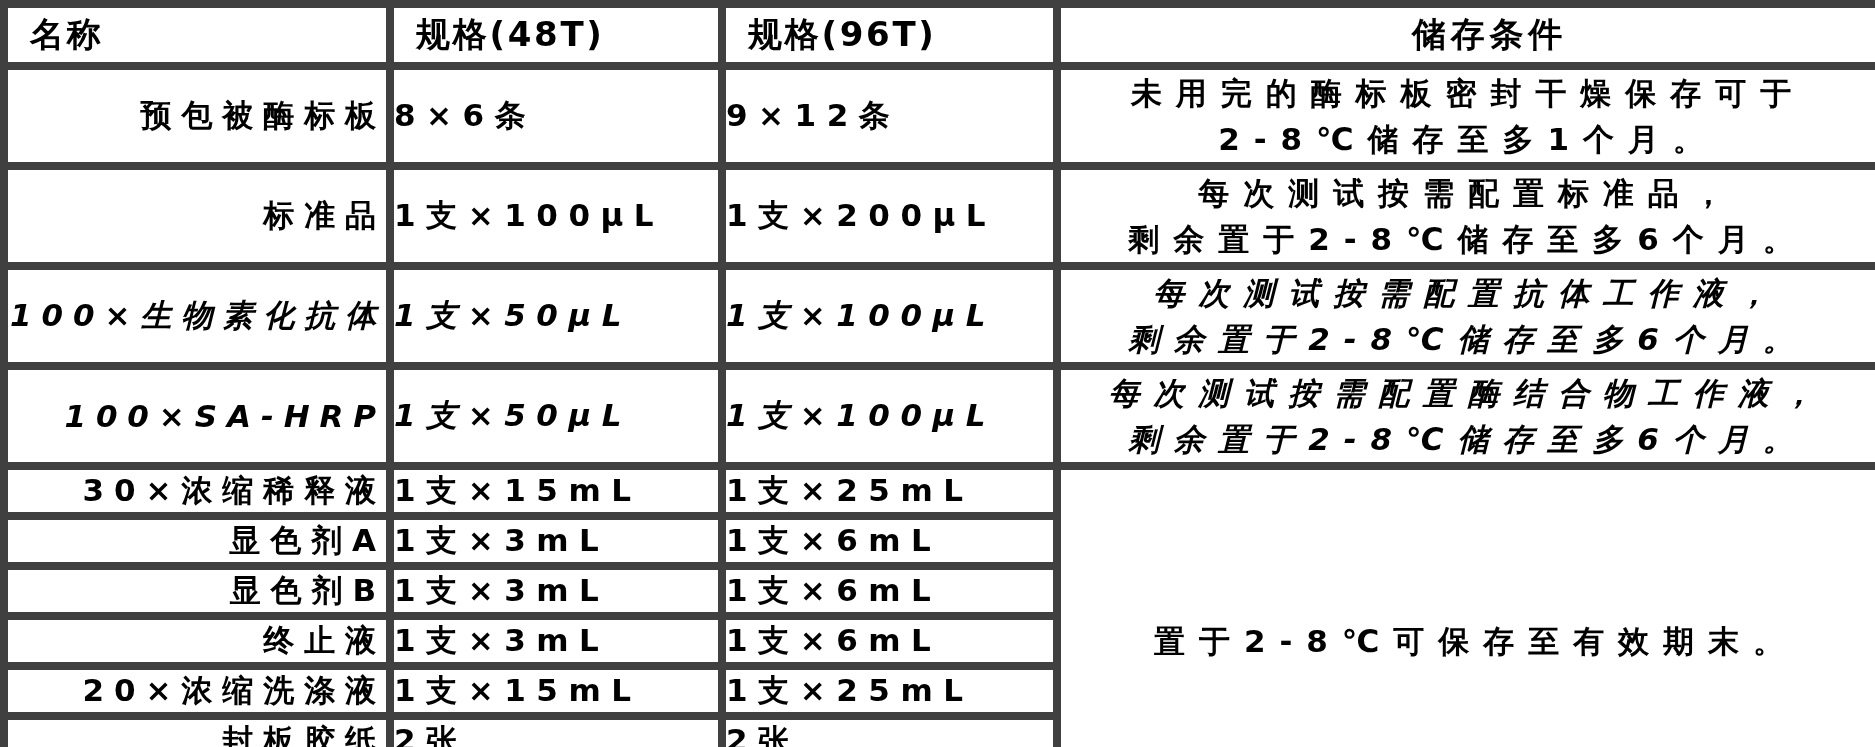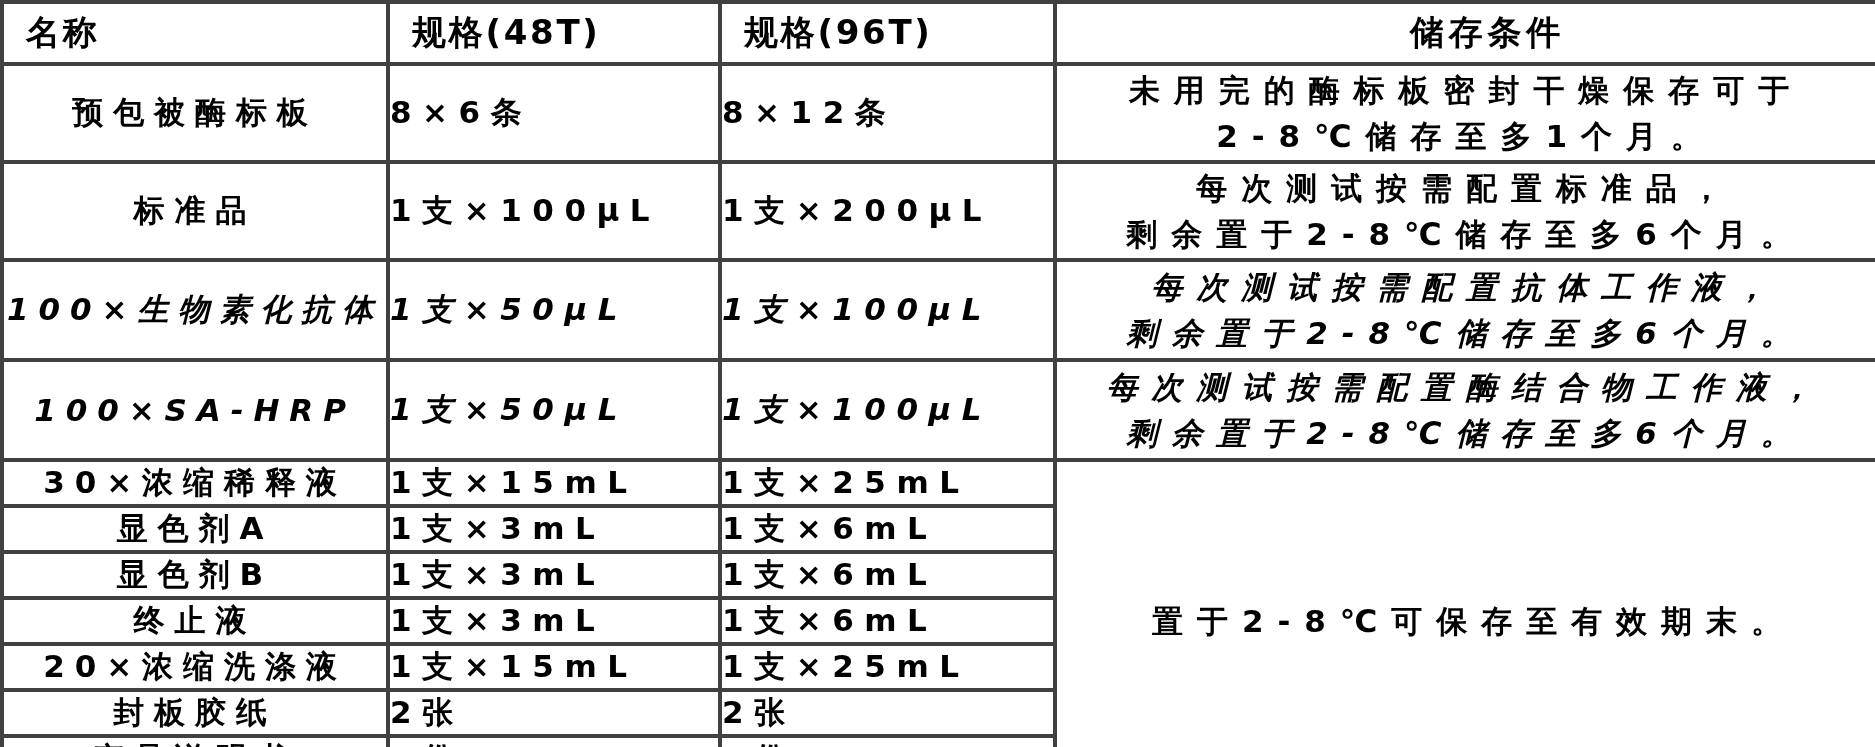--- a/index.html
+++ b/index.html
@@ -15,33 +15,33 @@
     table-layout: fixed;
     width: 1875px;
     height: 747px;
     border: 3px solid #000000;
     font-family: "DejaVu Sans", "Liberation Sans", sans-serif;
     font-weight: bold;
     color: #000000;
     background: #ffffff;
   }
   .kit th, .kit td {
-    border: 4px solid #404040;
+    border: 8px solid #404040;
     padding: 0;
     vertical-align: middle;
     overflow: hidden;
     white-space: nowrap;
   }
   tr.r-header { height: 62px; }
   tr.r-tall-a { height: 98px; }
   tr.r-tall-b { height: 100px; font-style: italic; }
   tr.r-short  { height: 41px; }
 
   .c-name {
-    text-align: center;
+    text-align: right;
     padding-left: 20px;
     font-size: 31px;
     letter-spacing: 0.32em;
   }
   .c-spec {
     text-align: left;
     padding-left: 22px;
     font-size: 31px;
     letter-spacing: 0.34em;
     margin-top: 36px;
@@ -90,21 +90,21 @@
       <th class="h-name">名称</th>
       <th class="h-spec">规格(48T)</th>
       <th class="h-spec">规格(96T)</th>
       <th class="h-storage">储存条件</th>
     </tr>
   </thead>
   <tbody>
     <tr class="r-tall-a">
       <td class="c-name">预包被酶标板</td>
       <td class="c-spec">8×6条</td>
-      <td class="c-spec">8×12条</td>
+      <td class="c-spec">9×12条</td>
       <td class="c-storage">
         <div class="line">未用完的酶标板密封干燥保存可于</div>
         <div class="line">2-8℃储存至多1个月。</div>
       </td>
     </tr>
     <tr class="r-tall-a">
       <td class="c-name">标准品</td>
       <td class="c-spec">1支×100μL</td>
       <td class="c-spec">1支×200μL</td>
       <td class="c-storage">

